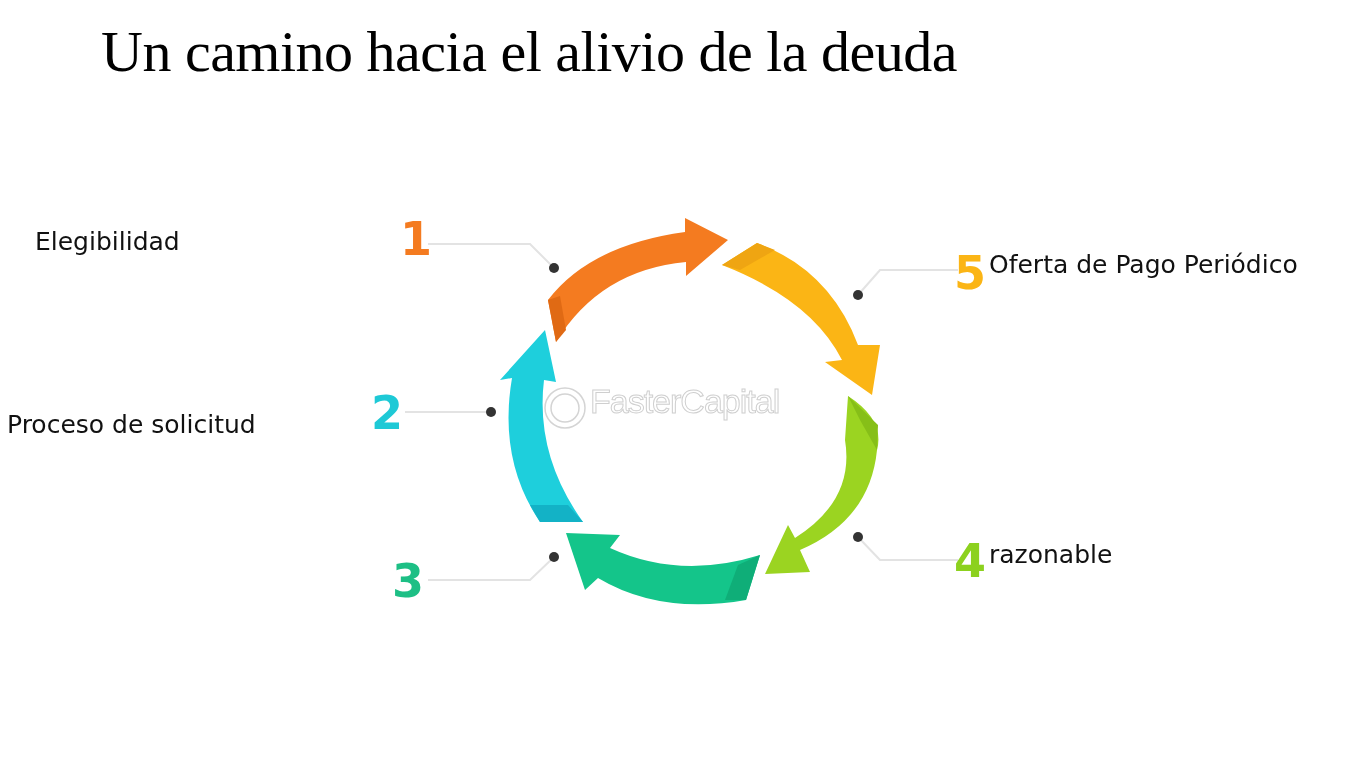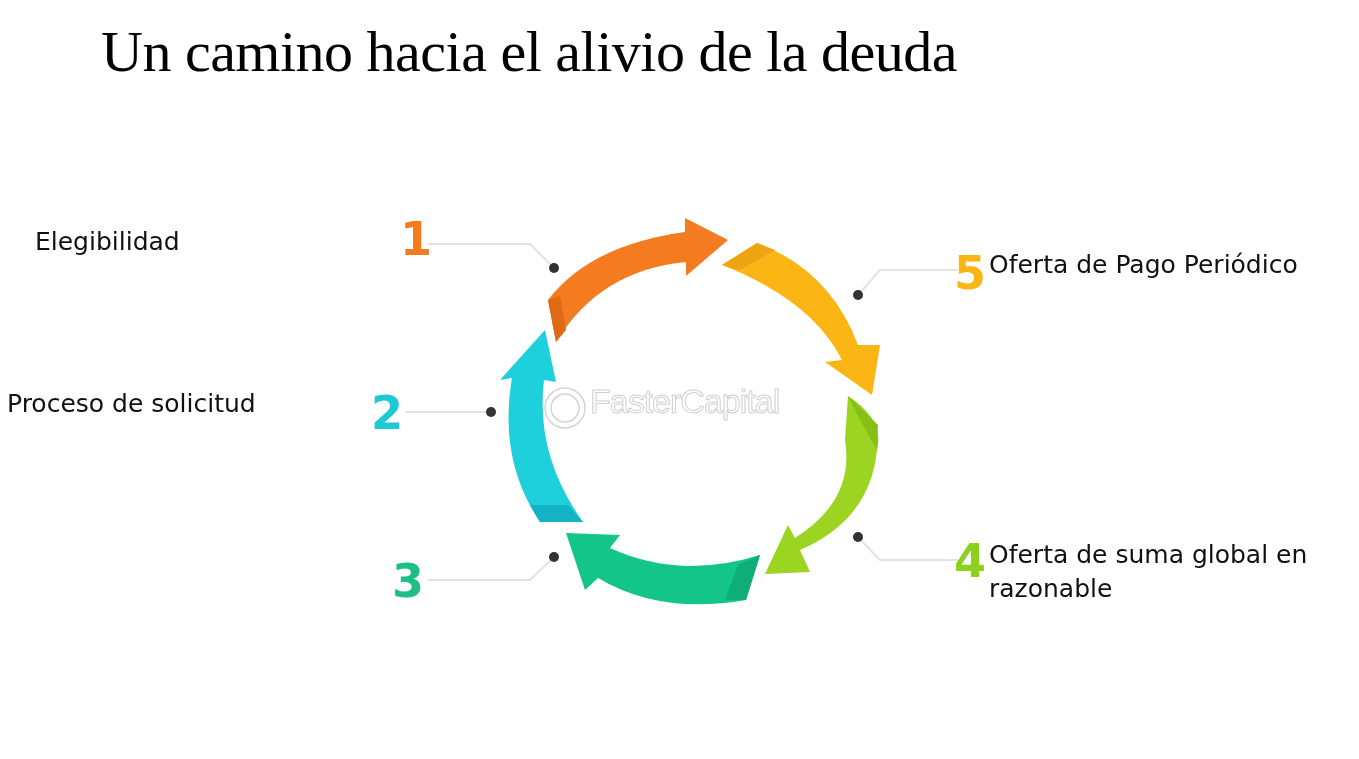--- a/index.html
+++ b/index.html
@@ -65,20 +65,19 @@
 
 <div class="watermark">FasterCapital</div>
 
 <div class="num" style="left:400px; top:214px; color:#F47B20;">1</div>
 <div class="num" style="left:371px; top:388px; color:#1EC9D6;">2</div>
 <div class="num" style="left:392px; top:556px; color:#1DBF85;">3</div>
 <div class="num" style="left:954px; top:536px; color:#8CD11E;">4</div>
 <div class="num" style="left:954px; top:248px; color:#FBB515;">5</div>
 
 <div class="label" style="left:35px; top:215px;margin-top:10px;">Elegibilidad</div>
-<div class="label" style="left:7px; top:387px;">Proceso de solicitud</div>
+<div class="label" style="left:7px; top:408px;">Proceso de solicitud</div>
 <div class="label" style="left:24px; top:557px;">
 </div>
 <div class="label" style="left:989px; top:538px;">
-  <div>Oferta de suma global en</div>
   <div>razonable</div>
 </div>
 <div class="label" style="left:989px; top:248px;">Oferta de Pago Periódico</div>
 
 </body></html>

